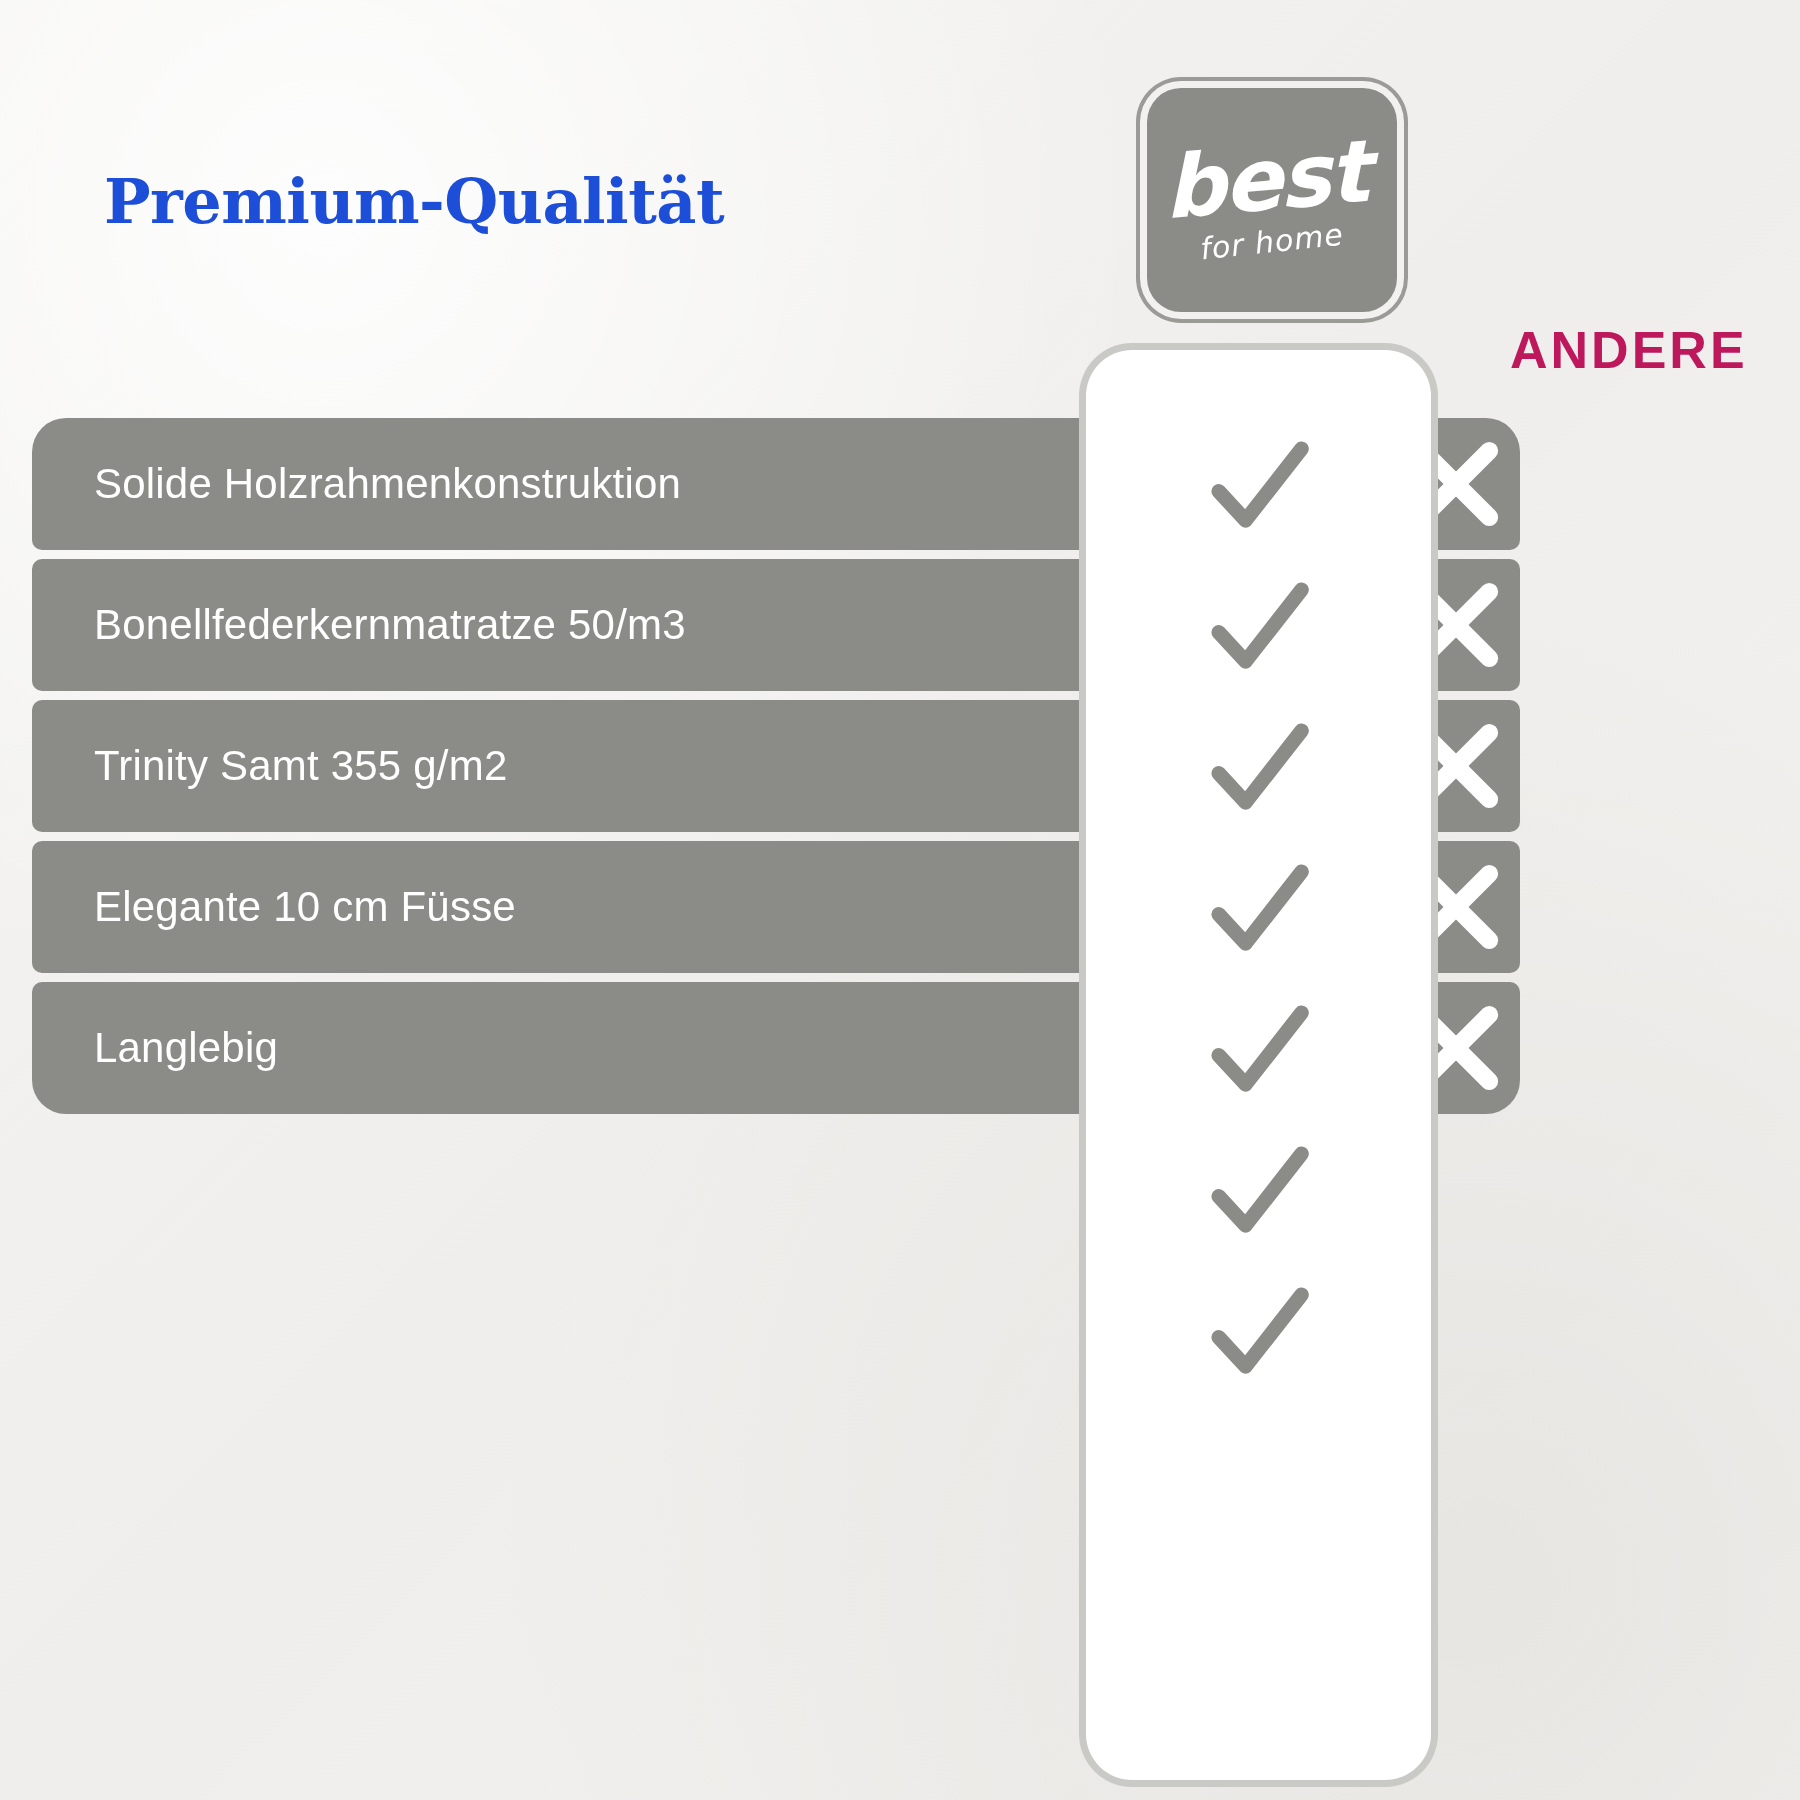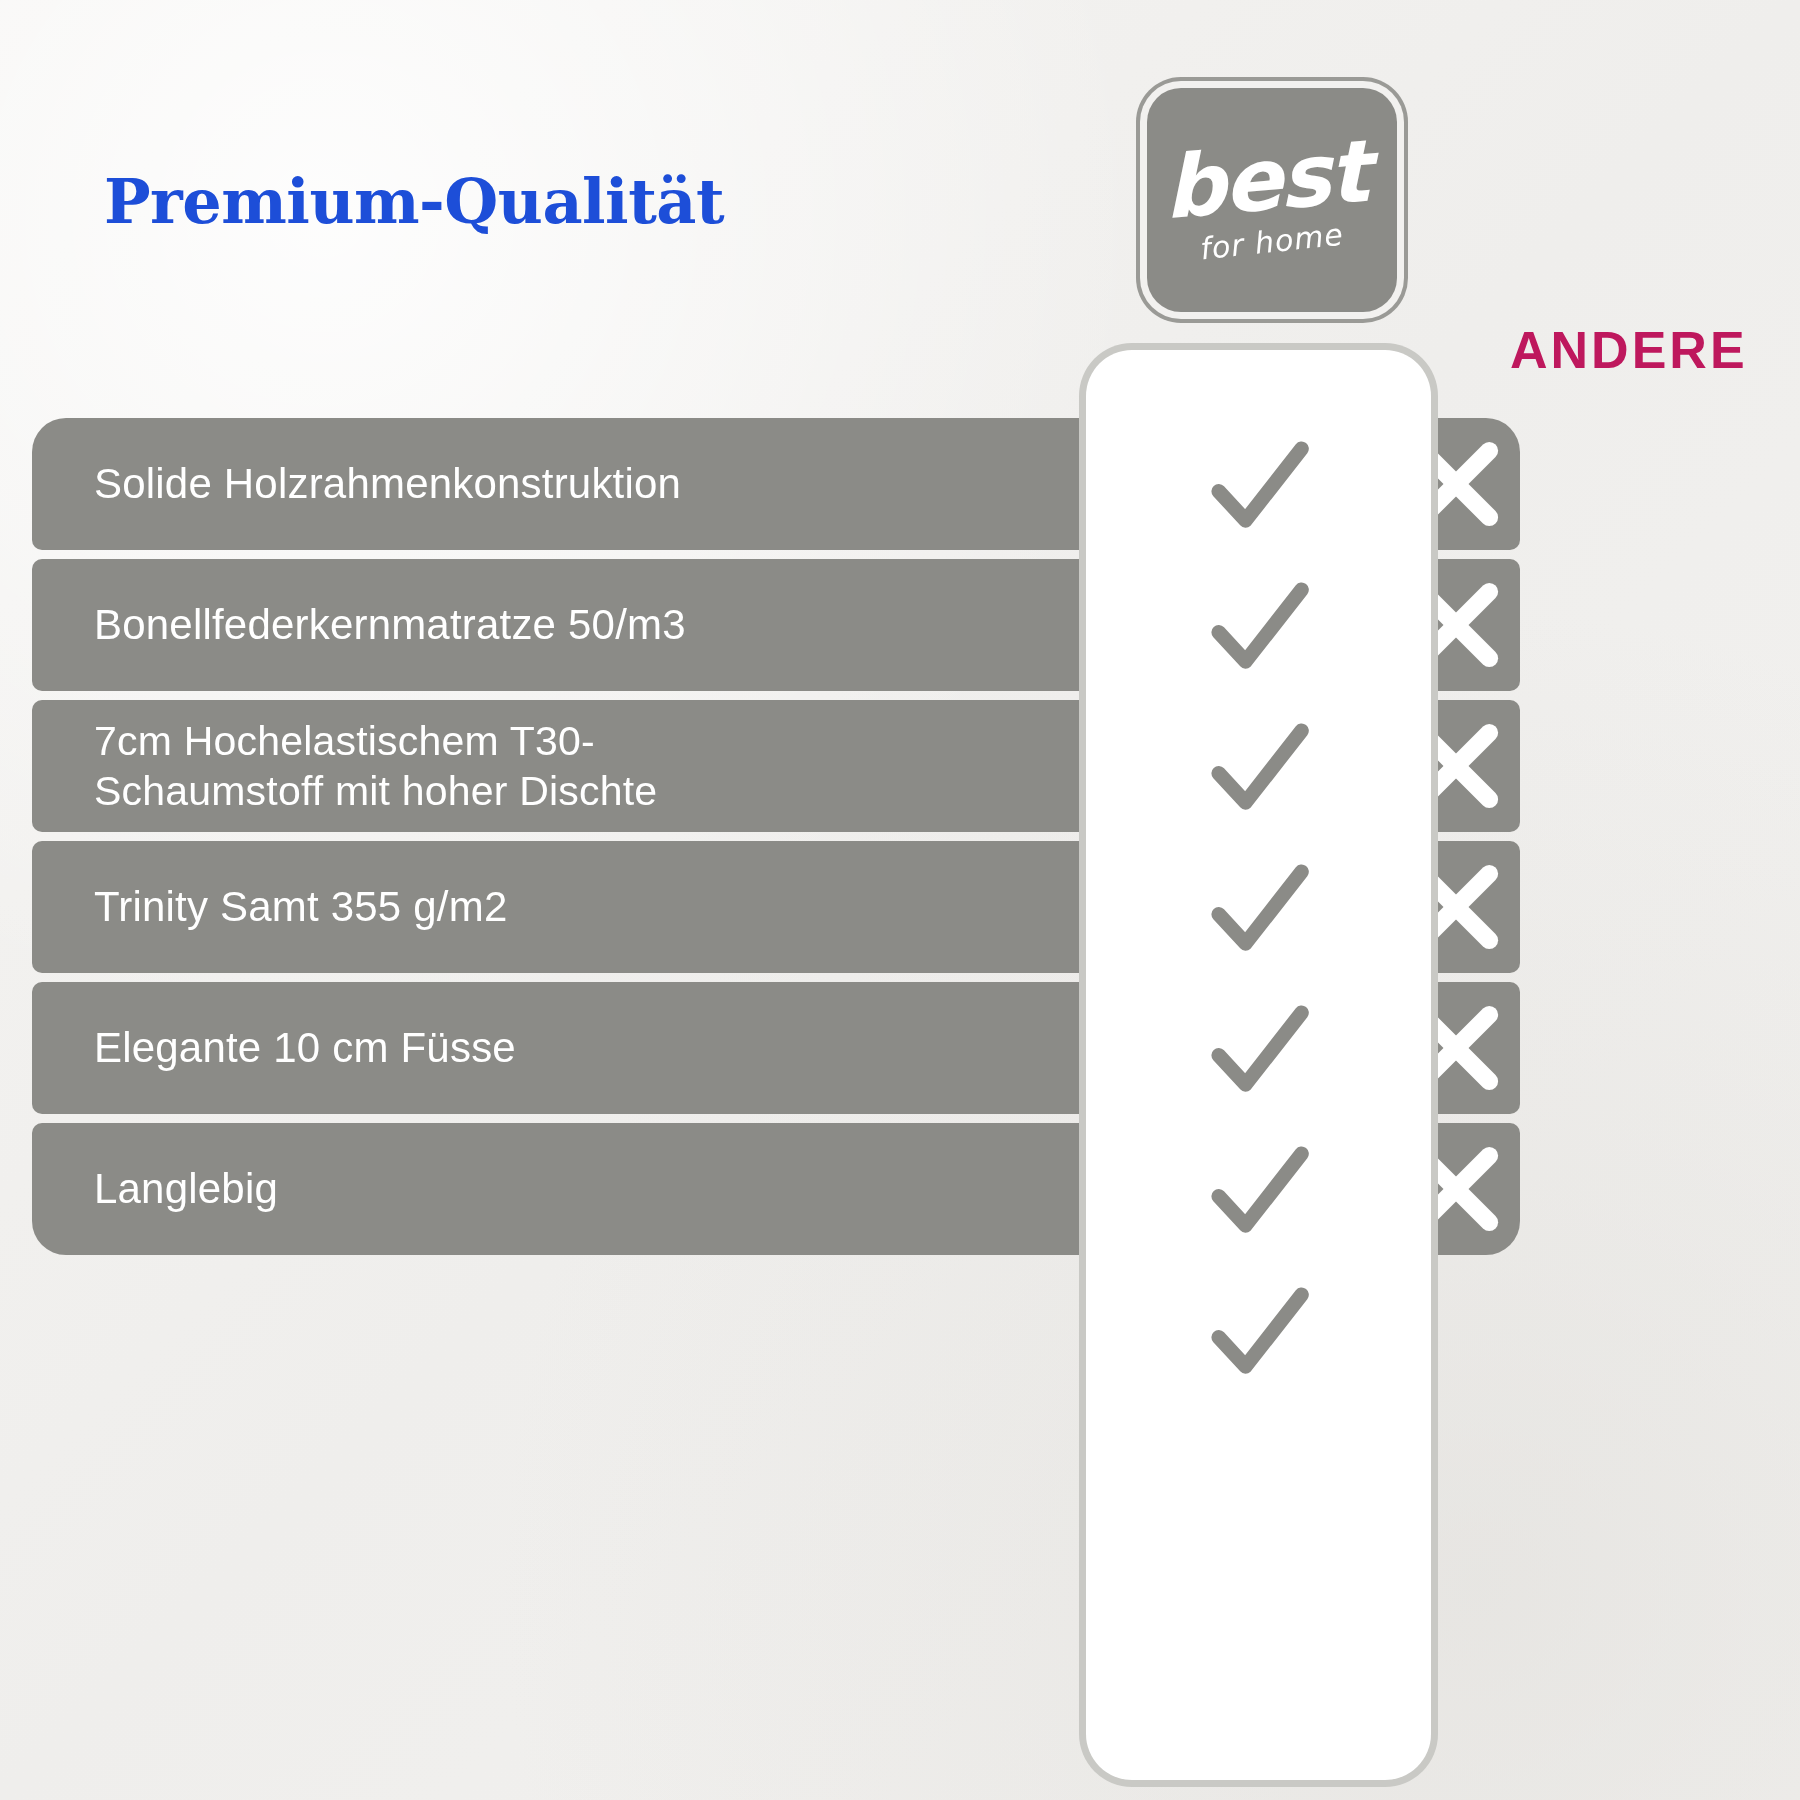--- a/index.html
+++ b/index.html
@@ -216,31 +216,20 @@
       <div class="row-label">Bonellfederkernmatratze 50/m3</div>
       <div class="cell-own"></div>
       <div class="cell-other">
         <svg class="cross" viewBox="0 0 100 100">
           <line x1="18" y1="18" x2="82" y2="82" stroke="#ffffff" stroke-width="17" stroke-linecap="round"></line>
           <line x1="82" y1="18" x2="18" y2="82" stroke="#ffffff" stroke-width="17" stroke-linecap="round"></line>
         </svg>
       </div>
     </div>
 
-    <div class="row">
-      <div class="row-label two-lines" style="white-space: pre-line;">7cm Hochelastischem T30-
-Schaumstoff mit hoher Dischte</div>
-      <div class="cell-own"></div>
-      <div class="cell-other">
-        <svg class="cross" viewBox="0 0 100 100">
-          <line x1="18" y1="18" x2="82" y2="82" stroke="#ffffff" stroke-width="17" stroke-linecap="round"></line>
-          <line x1="82" y1="18" x2="18" y2="82" stroke="#ffffff" stroke-width="17" stroke-linecap="round"></line>
-        </svg>
-      </div>
-    </div>
 
     <div class="row">
       <div class="row-label">Trinity Samt 355 g/m2</div>
       <div class="cell-own"></div>
       <div class="cell-other">
         <svg class="cross" viewBox="0 0 100 100">
           <line x1="18" y1="18" x2="82" y2="82" stroke="#ffffff" stroke-width="17" stroke-linecap="round"></line>
           <line x1="82" y1="18" x2="18" y2="82" stroke="#ffffff" stroke-width="17" stroke-linecap="round"></line>
         </svg>
       </div>

